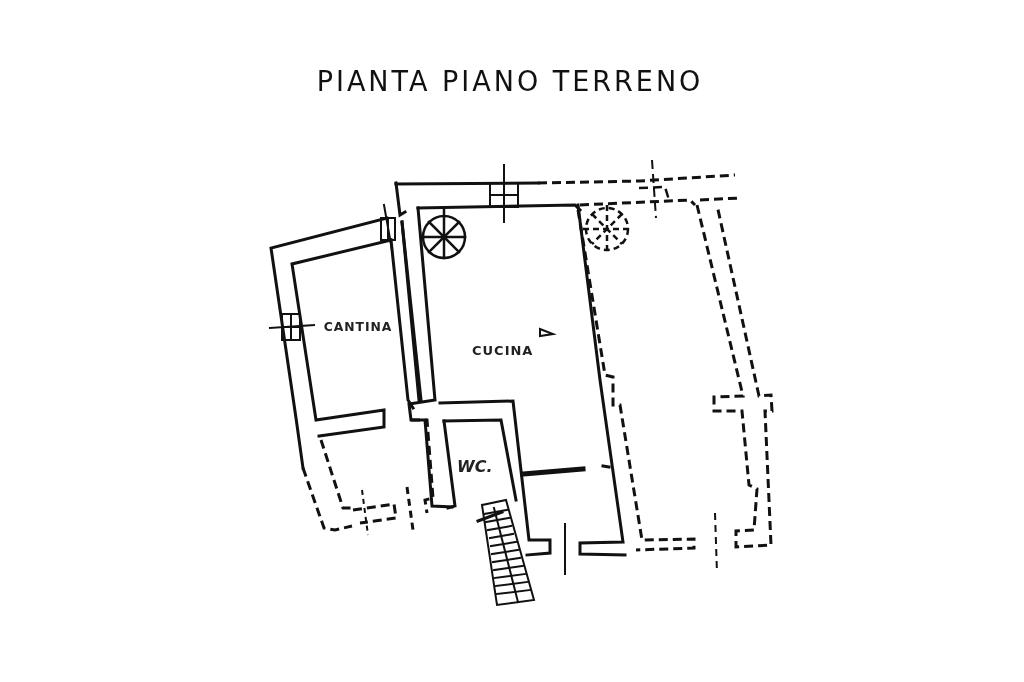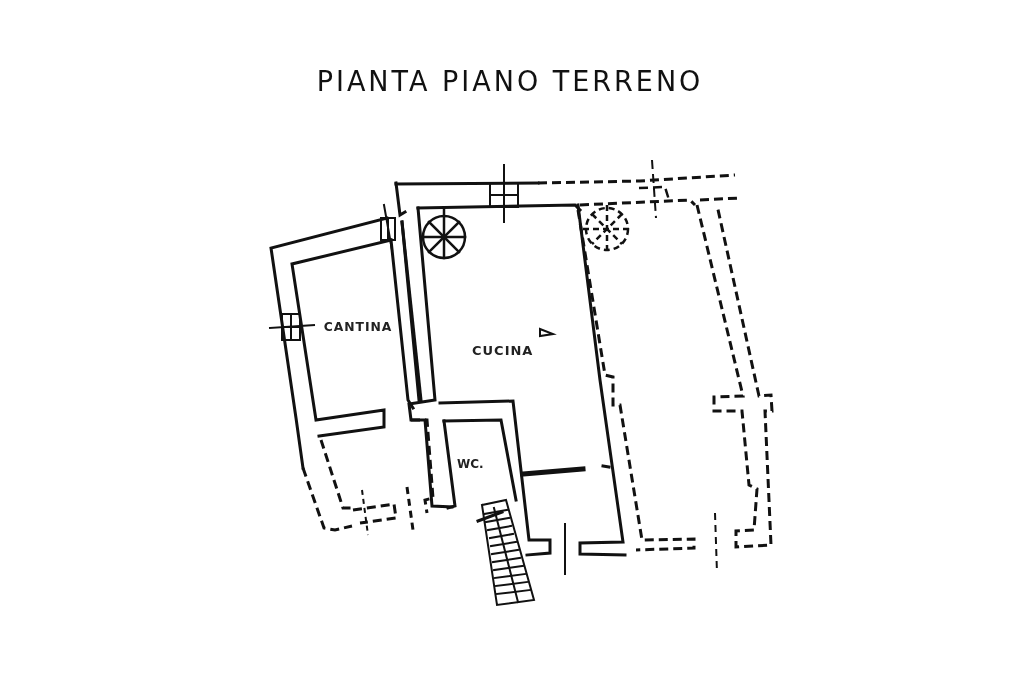--- a/index.html
+++ b/index.html
@@ -6,21 +6,21 @@
   body { width: 1024px; height: 682px; position: relative; overflow: hidden; font-family: "DejaVu Sans", sans-serif; }
   .title {
     position: absolute; left: 300px; top: 66px; width: 420px; text-align: center;
     font-family: "DejaVu Sans", sans-serif; font-size: 27px; letter-spacing: 3px;
     color: #111; font-weight: normal; transform: scaleY(1.05);
   }
   svg.plan { position: absolute; left: 0; top: 0; }
   .lbl { position: absolute; font-family: "DejaVu Sans", sans-serif; color: #222; letter-spacing: 1px; }
   .lbl-cantina { left: 322px; top: 319px; font-size: 13px; font-weight: bold; transform: scaleX(0.95); }
   .lbl-cucina { left: 472px; top: 319px; font-size: 13px; font-weight: bold; margin-top: 24px; }
-  .lbl-wc { left: 457px; top: 457px; font-size: 12px; font-weight: bold; letter-spacing: 0; }
+  .lbl-wc { left: 457px; top: 457px; font-size: 16px; font-weight: bold; letter-spacing: 0; font-style: italic; }
 </style>
 </head>
 <body>
 
 <div class="title">PIANTA PIANO TERRENO</div>
 
 <svg class="plan" width="1024" height="682" viewBox="0 0 1024 682" xmlns="http://www.w3.org/2000/svg">
   <g fill="none" stroke="#111" stroke-width="3" stroke-linecap="square" stroke-linejoin="miter">
 
     <g>

